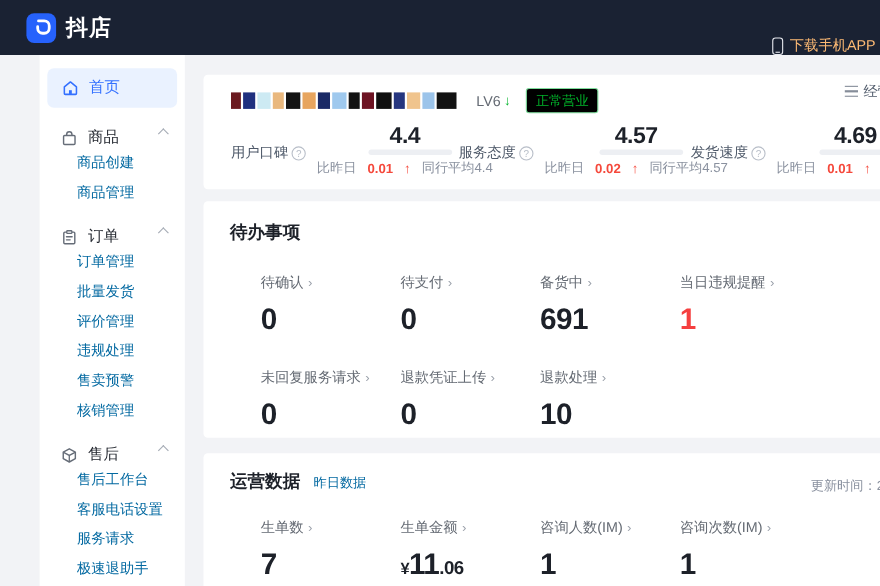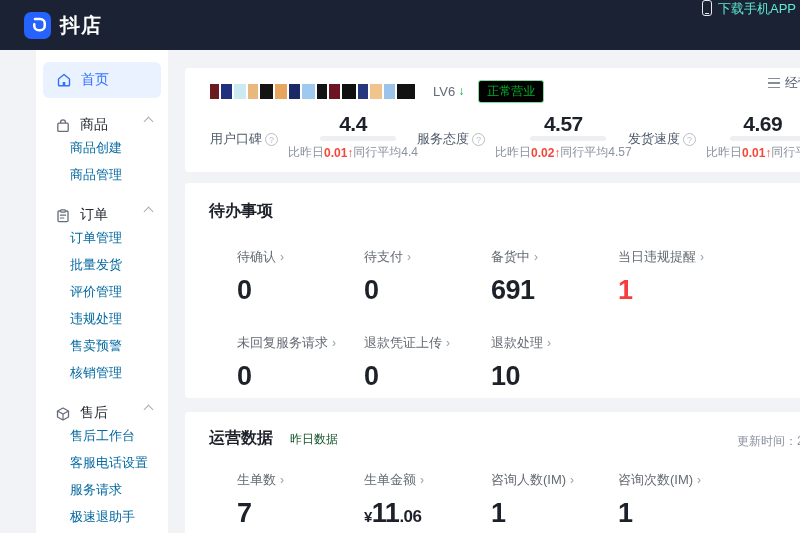--- a/index.html
+++ b/index.html
@@ -9,21 +9,21 @@
     background:#f2f3f6; color:#1d2129; position:relative; font-size:13px;
   }
 
   
   .navbar{position:absolute;left:0;top:0;width:800px;height:50px;background:#1a2233;display:flex;align-items:center;}
   .logo{display:flex;align-items:center;margin-left:24px;cursor:pointer;}
   .logo-box{width:27px;height:27px;border-radius:7px;background:#2662fc;display:flex;align-items:center;justify-content:center;}
   .logo-text{color:#fff;font-size:20px;font-weight:700;margin-left:9px;letter-spacing:1px;}
   .nav-menu{display:flex;margin-left:118px;gap:42px;}
   .nav-item{color:#f2f4f8;font-size:14px;cursor:pointer;}
-  .nav-right{position:absolute;right:4px;top:0;height:50px;display:flex;align-items:flex-start;color:#5eead4;font-size:13px;cursor:pointer;}
+  .nav-right{position:absolute;right:4px;top:0;height:50px;display:flex;align-items:flex-end;color:#fdba74;font-size:13px;cursor:pointer;}
   .phone-icon{display:inline-block;width:10px;height:16px;border:1px solid #e8eaf0;border-radius:3px;margin-right:6px;position:relative;}
   .phone-icon::after{content:"";position:absolute;left:2px;bottom:1px;width:4px;height:1px;background:#e8eaf0;}
 
   
   .sidebar{position:absolute;left:36px;top:50px;width:132px;height:483px;background:#fff;}
   .side-home{margin:12px 7px 0 7px;height:36px;border-radius:6px;background:#eaf2ff;color:#3370ff;display:flex;align-items:center;padding-left:13px;font-size:14px;cursor:pointer;}
   .side-home .txt{margin-left:9px;}
   .section{margin-top:8px;}
   .sec-head{height:28px;display:flex;align-items:flex-end;padding-left:19px;font-size:14px;color:#252931;font-weight:700;cursor:pointer;position:relative;}
   .sec-head .txt{margin-left:9px;font-weight:500;}
@@ -52,21 +52,21 @@
   
   .metric{position:absolute;top:44px;display:flex;align-items:center;}
   .m1{left:25px;} .m2{left:232px;} .m3{left:443px;}
   .m-label{font-size:13px;color:#4e5969;margin-top:5px;display:flex;align-items:center;white-space:nowrap;}
   .q-icon{display:inline-block;width:13px;height:13px;border:1px solid #b8bec8;border-radius:50%;color:#b8bec8;font-size:9px;line-height:12px;text-align:center;margin-left:3px;cursor:pointer;}
   .m-body{margin-left:10px;}
   .m-line{display:flex;align-items:center;flex-direction:column;}
   .m-value{font-size:21px;font-weight:700;color:#1d2129;letter-spacing:-0.5px;}
   .m-bar{width:76px;height:5px;border-radius:3px;background:#edeff3;margin-left:10px;overflow:hidden;}
   .m-fill{height:5px;border-radius:3px;}
-  .m-sub{margin-top:3px;font-size:12px;color:#8a919f;white-space:nowrap;display:flex;align-items:center;gap:0;}
+  .m-sub{margin-top:3px;font-size:12px;color:#8a919f;white-space:nowrap;display:flex;align-items:center;gap:10px;}
   .delta{font-weight:700;}
   .delta.up{color:#f5483b;}
   .arr{font-weight:700;font-size:12px;}
   .m-sub .arr.up{color:#f5483b;}
   .m-sub .arr.up::before{content:"\2191";}
 
   
   .card-title{font-size:16px;font-weight:700;color:#1d2129;padding:18px 0 0 24px;}
 
   
@@ -74,21 +74,21 @@
   .g-label{font-size:13px;color:#646a73;cursor:pointer;white-space:nowrap;}
   .g-label::after{content:"\203A";color:#9aa0aa;margin-left:4px;font-size:12px;}
   .num{font-size:27px;font-weight:700;color:#1d2129;margin-top:9px;letter-spacing:-0.5px;}
   .num.red{color:#f53f3f;}
   .todo-r1{margin-top:26px;}
   .todo-r2{margin-top:28px;}
 
   
   .ops-head{display:flex;align-items:baseline;position:relative;padding:16px 0 0 24px;}
   .ops-title{font-size:16px;font-weight:700;color:#1d2129;}
-  .ops-sub{font-size:12px;color:#14532d;margin-left:17px;}
+  .ops-sub{font-size:12px;color:#0369a1;margin-left:12px;}
   .ops-update{position:absolute;left:552px;top:21px;font-size:12px;color:#8a919f;white-space:nowrap;}
   .ops-grid{margin-top:22px;}
   .num .cur{font-size:15px;font-weight:700;}
   .num .dec{font-size:17px;font-weight:700;}
 </style>
 </head>
 <body>
 
 <div class="navbar">
   <div class="logo">

